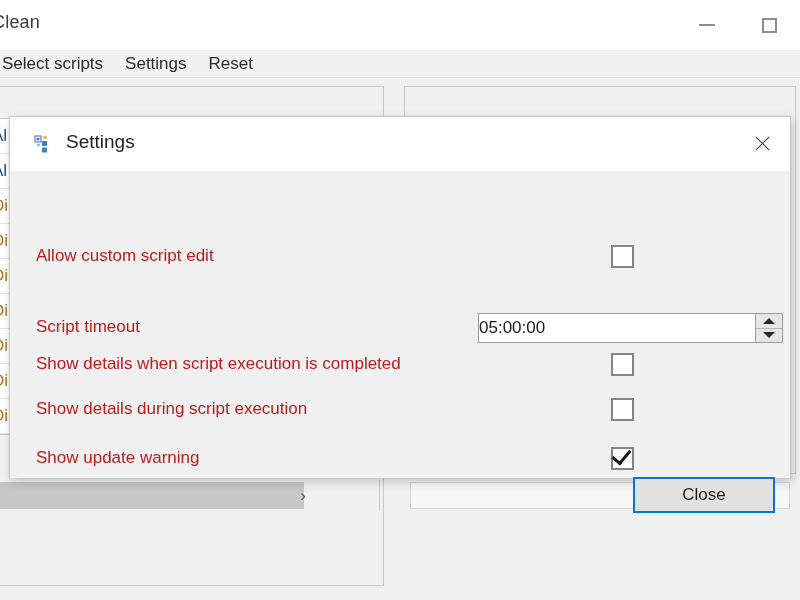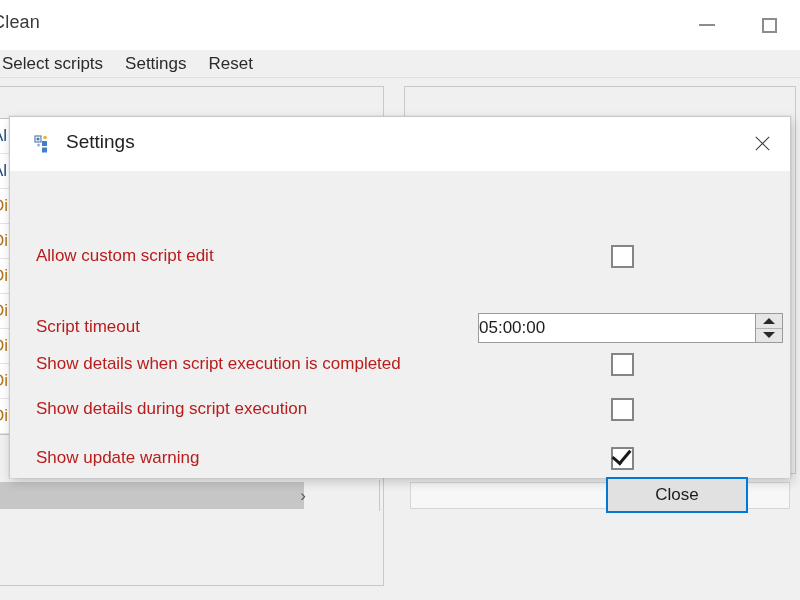--- a/index.html
+++ b/index.html
@@ -309,21 +309,21 @@
     font-size: 17px;
     color: #1c1c1c;
     cursor: default;
   }
   .btn-reset {
     left: 460px; top: 306px;
     width: 142px;
     border: 1px solid #adadad;
   }
   .btn-close-dlg {
-    left: 596px; top: 306px;
+    left: 623px; top: 306px;
     width: 142px;
     border: 2px solid #0078d7;
   }
 </style>
 </head>
 <body>
 
 <div id="app">
 
   <div class="titlebar">

